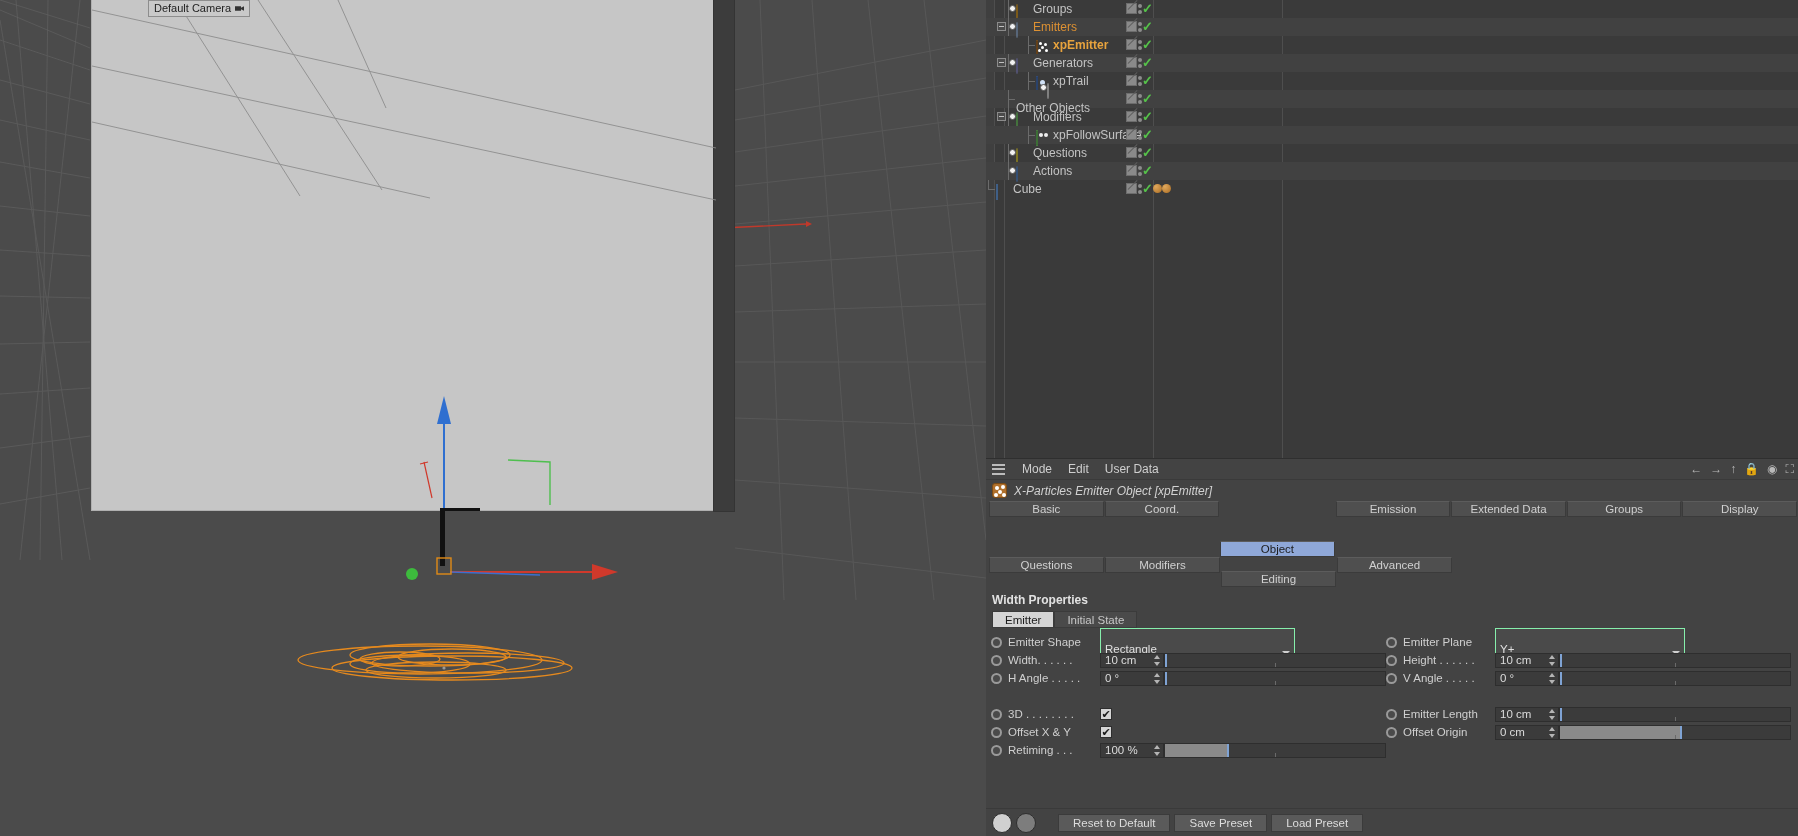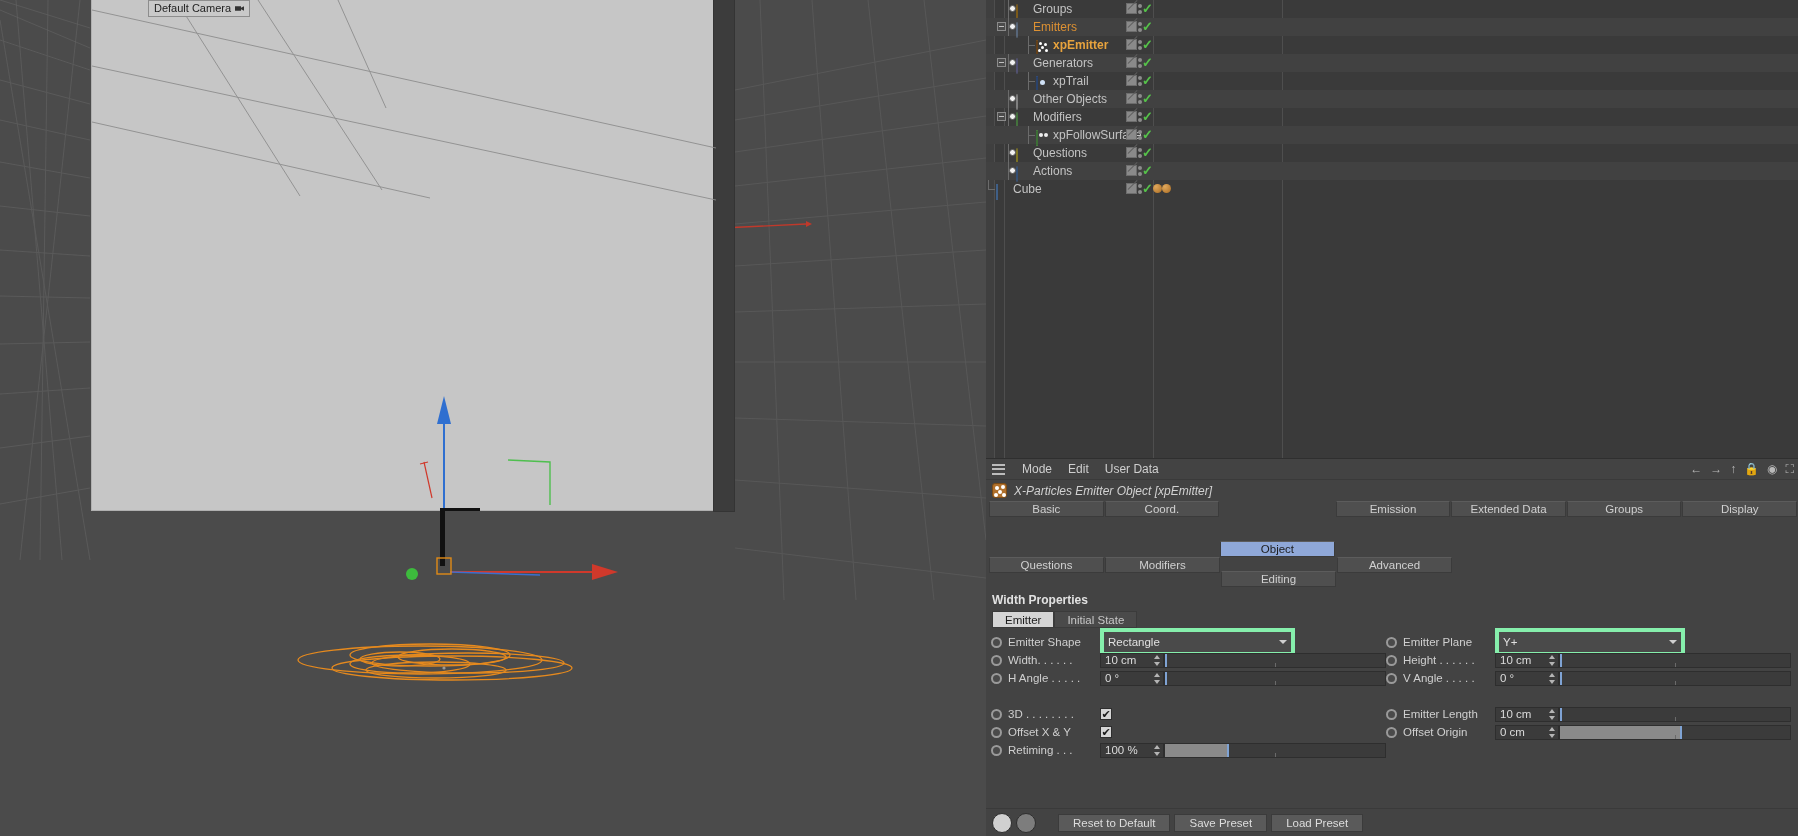--- a/index.html
+++ b/index.html
@@ -218,22 +218,22 @@
     height:15px; background:#3b3b3b; border:1px solid #2e2e2e;
     position:relative; flex:1 1 auto; min-width:20px;
   }
   .slider .handle {
     position:absolute; left:0; top:0; bottom:0; width:2px; background:#7fa3d4;
   }
   .slider .tickmid { position:absolute; left:50%; bottom:0; width:1px; height:4px; background:#6a6a6a; }
   .slider .fill { position:absolute; left:0; top:0; bottom:0; background:#8a8a8a; }
 
   .dropdown {
-    background:#4a4a4a; border:4px solid #86efac; height:28px;
-    display:flex; align-items:center; justify-content:space-between;
+    background:#4a4a4a; border:1px solid #86efac; height:28px;
+    display:flex; align-items:flex-end; justify-content:space-between;
     padding:0 4px; font-size:11.5px; color:#e0e0e0;
   }
   .caret { width:0;height:0;border-left:4px solid transparent;border-right:4px solid transparent;border-top:4px solid #cfcfcf;}
 
   .cbox {
     width:12px;height:12px;background:#d5d5d5;border:1px solid #2e2e2e;
     display:flex;align-items:center;justify-content:center;
     font-size:11px; color:#1a1a1a; line-height:10px;
   }
   .cbox.empty { background:#3f3f3f; }
@@ -473,21 +473,21 @@
               <span class="dots">
                 <i></i>
                 <i></i>
               </span>
               <span class="chk">✓</span>
             </div>
           </div>
           <div class="om-row zebra">
             <div class="tree-line" style="left: 22px; top: 9px; width: 7px; height: 1px;"></div>
             <div class="tree-line" style="left: 22px; top: 0px; width: 1px; height: 18px;"></div>
-            <div class="om-name" style="left: 30px;">
+            <div class="om-name" style="left: 30px; flex-direction: column;">
               <span class="oicon"><span class="pie pie-white"></span></span>
               <span class="lbl ">Other Objects</span>
             </div>
             <div class="om-tags" style="left: 140px; top: 3px;">
               <span class="vis-box"></span>
               <span class="dots">
                 <i></i>
                 <i></i>
               </span>
               <span class="chk">✓</span>

